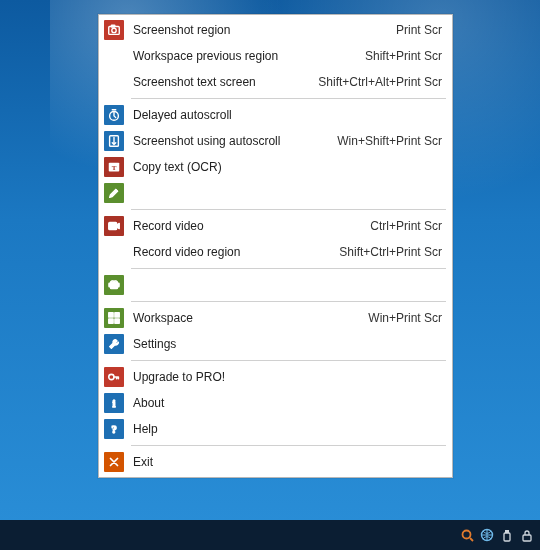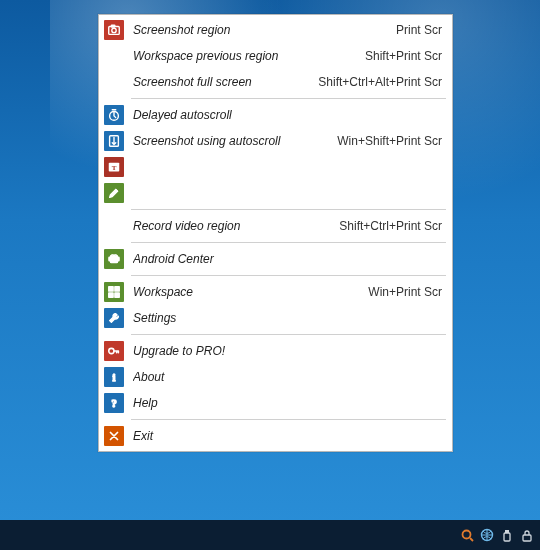--- a/index.html
+++ b/index.html
@@ -41,21 +41,21 @@
   .row {
     display:flex; align-items:center;
     height:26px;
     padding:0 10px 0 4px;
     gap:8px;
     color:#222;
   }
   .icon-slot { width:22px; height:22px; display:flex; align-items:center; justify-content:center; flex:0 0 22px; }
   .icon-box { width:20px; height:20px; border-radius:1px; display:flex; align-items:center; justify-content:center; }
   .icon-box svg { width:14px; height:14px; }
-  .label { flex:1 1 auto; white-space:nowrap; overflow:hidden; text-overflow:ellipsis;font-style:italic; }
+  .label { flex:1 1 auto; white-space:nowrap; overflow:hidden; text-overflow:ellipsis; }
   .shortcut { flex:0 0 auto; color:#333; font-size:12px; text-align:left; white-space:nowrap; }
   .sep { height:1px; background:#d0d0d0; margin:3px 6px 3px 32px; }
 
   .c-red    { background:#c0392b; }
   .c-blue   { background:#1e6fb3; }
   .c-dred   { background:#a93226; }
   .c-green  { background:#5b8f2e; }
   .c-orange { background:#d35400; }
   .icon-box.stroke svg { stroke:#fff; stroke-width:1.6; fill:none; stroke-linecap:round; stroke-linejoin:round; }
   .icon-box.fill svg { fill:#fff; }
@@ -80,21 +80,21 @@
       <span class="label">Screenshot region</span>
       <span class="shortcut">Print Scr</span>
     </div>
     <div class="row">
       <span class="icon-slot"></span>
       <span class="label">Workspace previous region</span>
       <span class="shortcut">Shift+Print Scr</span>
     </div>
     <div class="row">
       <span class="icon-slot"></span>
-      <span class="label">Screenshot full screen</span>
+      <span class="label">Screenshot text screen</span>
       <span class="shortcut">Shift+Ctrl+Alt+Print Scr</span>
     </div>
     <div class="sep"></div>
     <div class="row">
       <span class="icon-slot">
         <span class="icon-box c-blue stroke">
           <svg viewBox="0 0 16 16">
             <use href="#stopwatch-icon"></use>
           </svg>
         </span>
@@ -114,48 +114,59 @@
       <span class="shortcut">Win+Shift+Print Scr</span>
     </div>
     <div class="row">
       <span class="icon-slot">
         <span class="icon-box c-dred fill">
           <svg viewBox="0 0 16 16">
             <use href="#ocr-icon"></use>
           </svg>
         </span>
       </span>
+      <span class="label">Copy text (OCR)</span>
       <span class="shortcut"></span>
     </div>
     <div class="row">
       <span class="icon-slot">
         <span class="icon-box c-green stroke">
           <svg viewBox="0 0 16 16">
             <use href="#eyedropper-icon"></use>
           </svg>
         </span>
       </span>
       <span class="shortcut"></span>
     </div>
     <div class="sep"></div>
+    <div class="row">
+      <span class="icon-slot">
+        <span class="icon-box c-dred stroke">
+          <svg viewBox="0 0 16 16">
+            <use href="#video-icon"></use>
+          </svg>
+        </span>
+      </span>
+      <span class="label">Record video</span>
+      <span class="shortcut">Ctrl+Print Scr</span>
+    </div>
     <div class="row">
       <span class="icon-slot"></span>
       <span class="label">Record video region</span>
       <span class="shortcut">Shift+Ctrl+Print Scr</span>
     </div>
     <div class="sep"></div>
     <div class="row">
       <span class="icon-slot">
         <span class="icon-box c-green stroke">
           <svg viewBox="0 0 16 16">
             <use href="#android-icon"></use>
           </svg>
         </span>
       </span>
-      <span class="label">Android Center</span>
       <span class="shortcut"></span>
     </div>
     <div class="sep"></div>
     <div class="row">
       <span class="icon-slot">
         <span class="icon-box c-green stroke">
           <svg viewBox="0 0 16 16">
             <use href="#workspace-icon"></use>
           </svg>
         </span>

